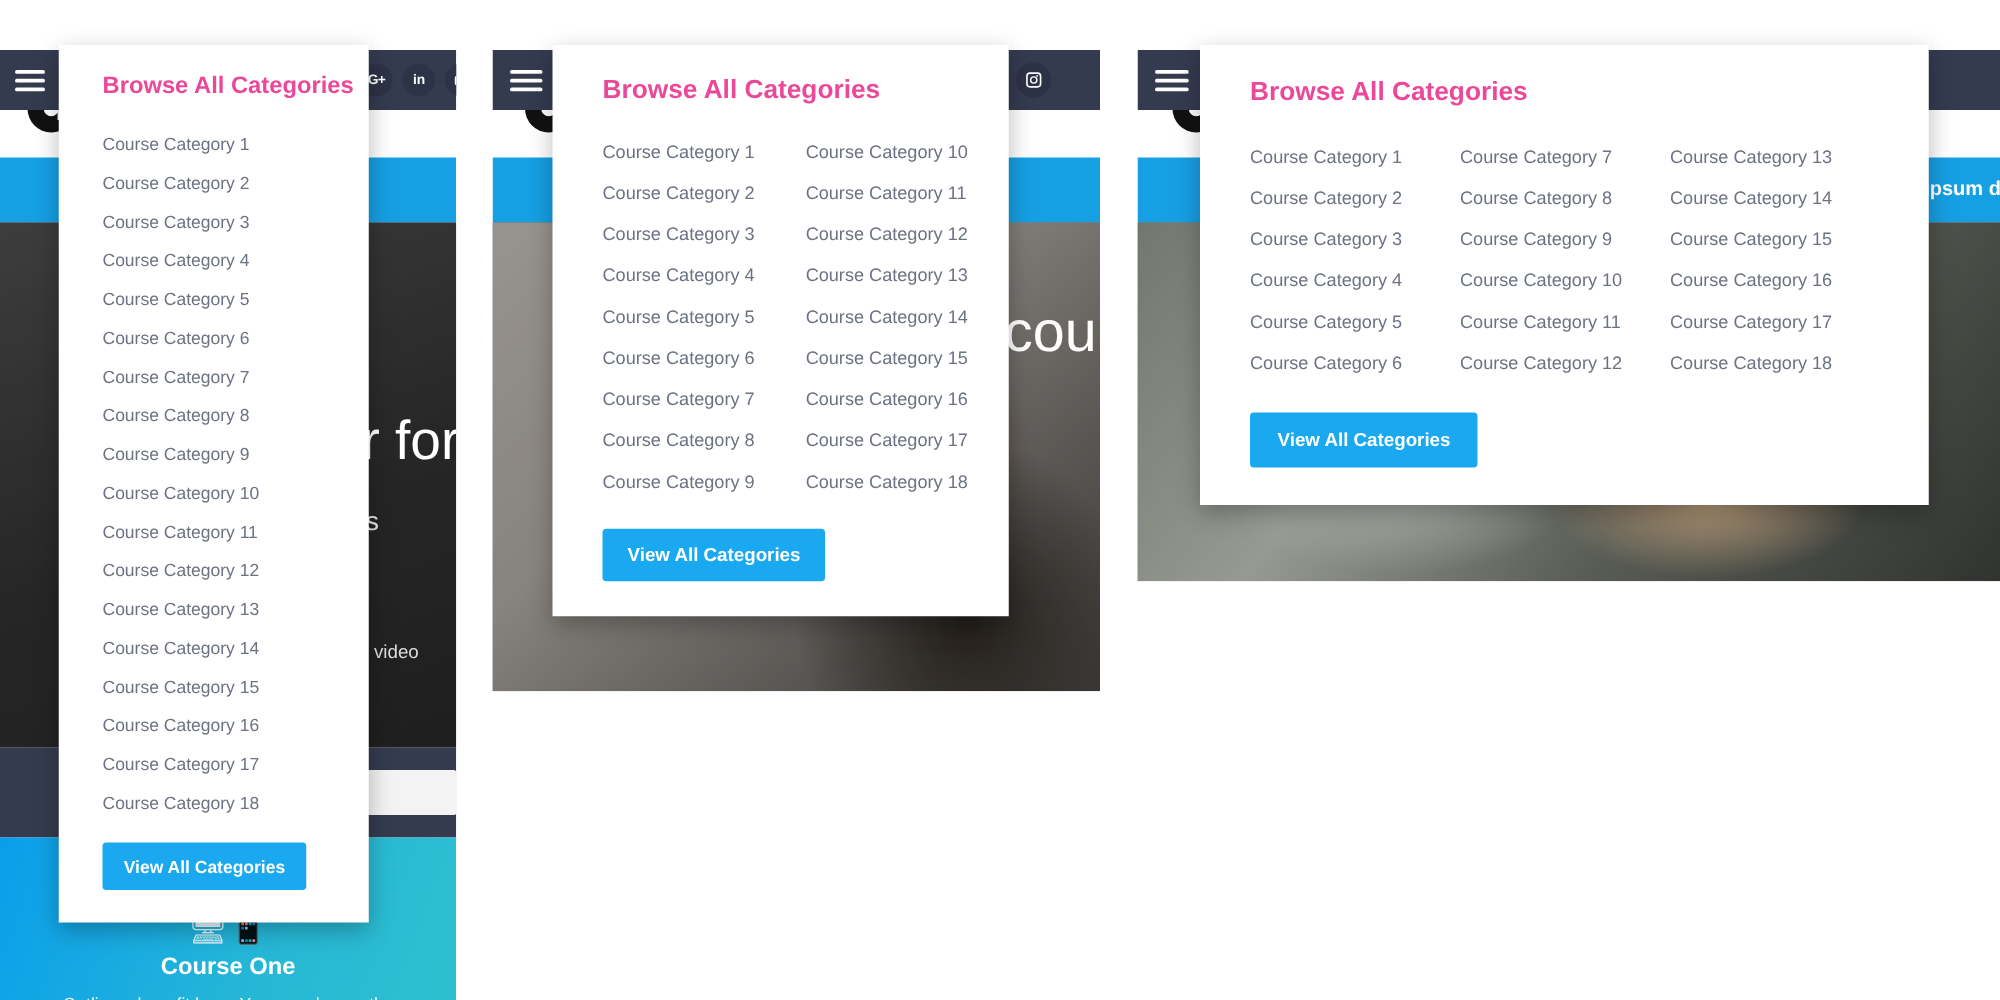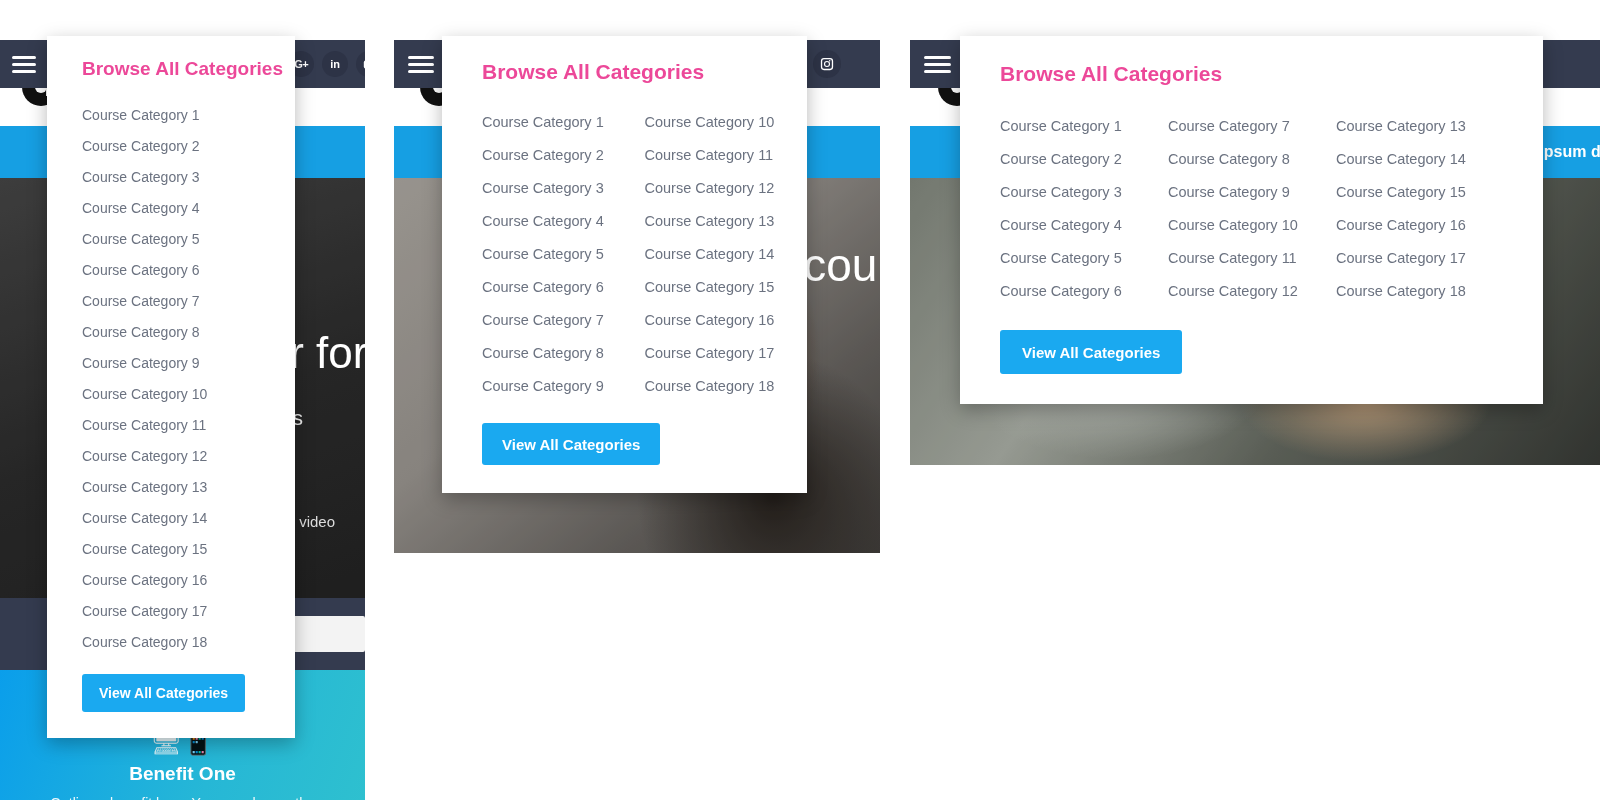--- a/index.html
+++ b/index.html
@@ -338,21 +338,21 @@
     </div>
 
     <div class="search-bar">
       <div class="search-field">
         <span>Search courses</span>
       </div>
     </div>
 
     <div class="benefits">
       <div class="benefit-icon">🖥📱</div>
-      <div class="benefit-title">Benefit One</div>
+      <div class="benefit-title">Course One</div>
       <div class="benefit-copy">Outline a benefit here. You can change the</div>
     </div>
 
     <div class="navbar">
       <div class="hamburger">
         <span></span>
         <span></span>
         <span></span>
       </div>
       <div class="cat-btn">

